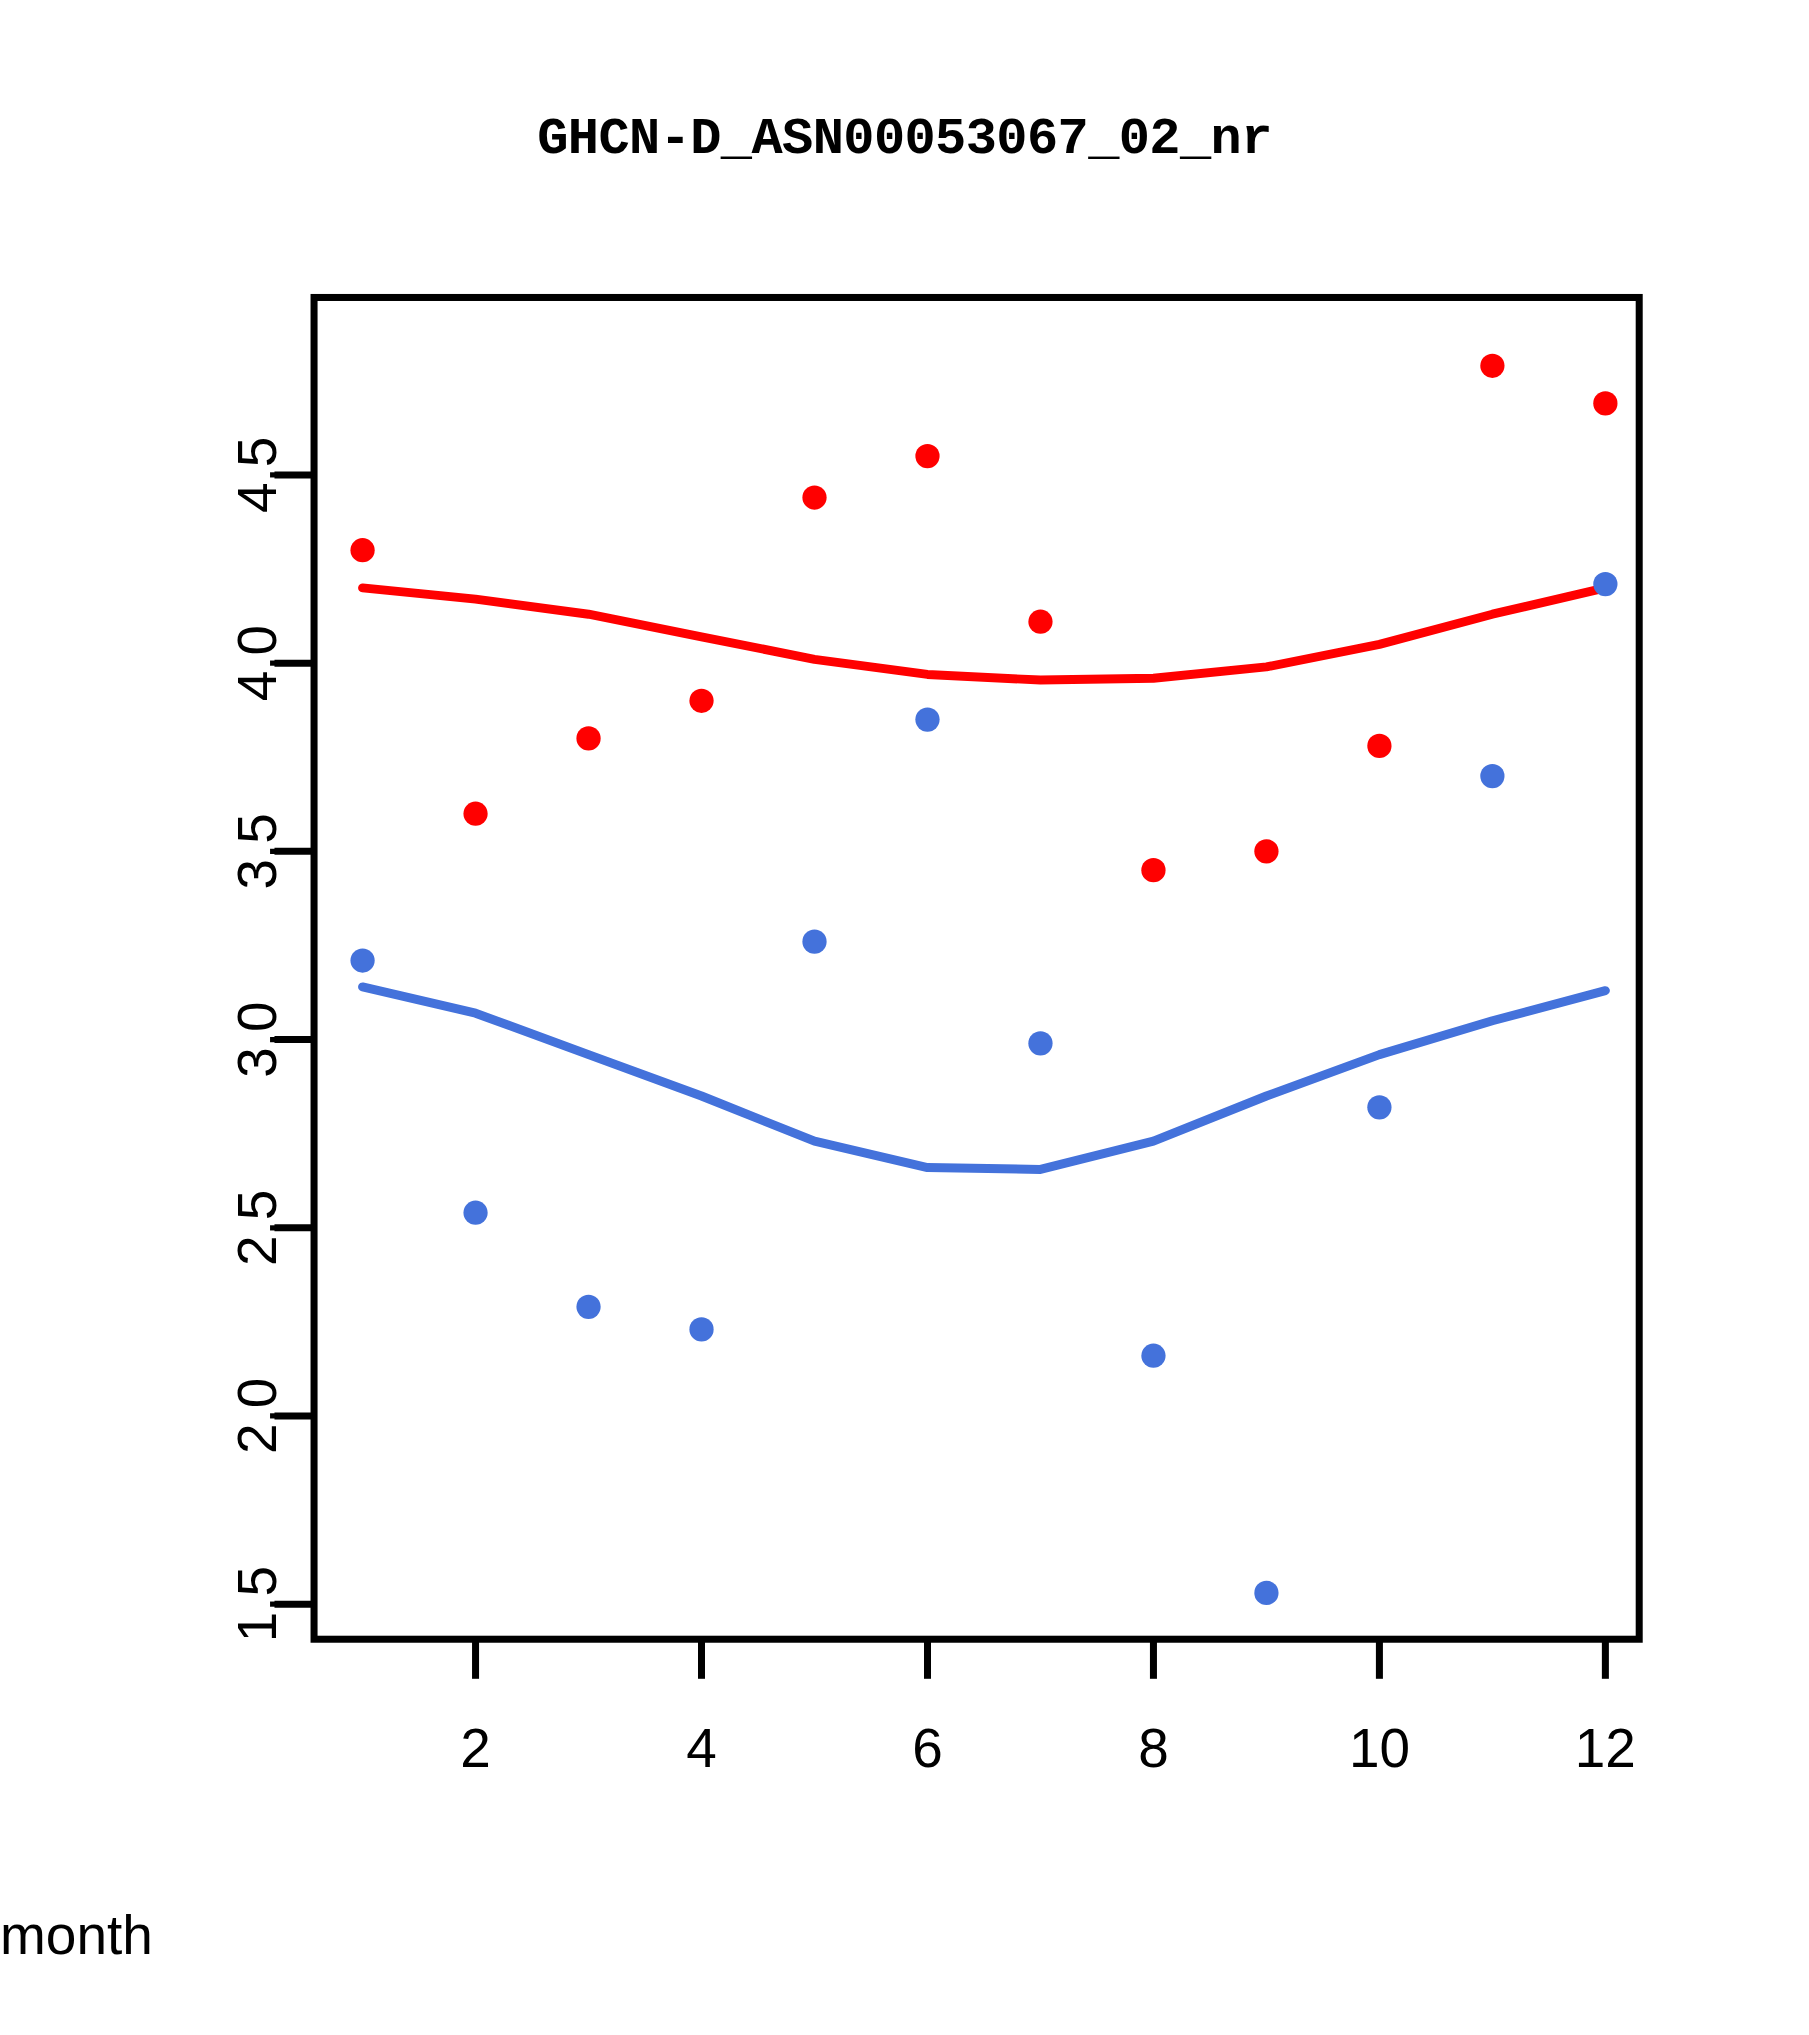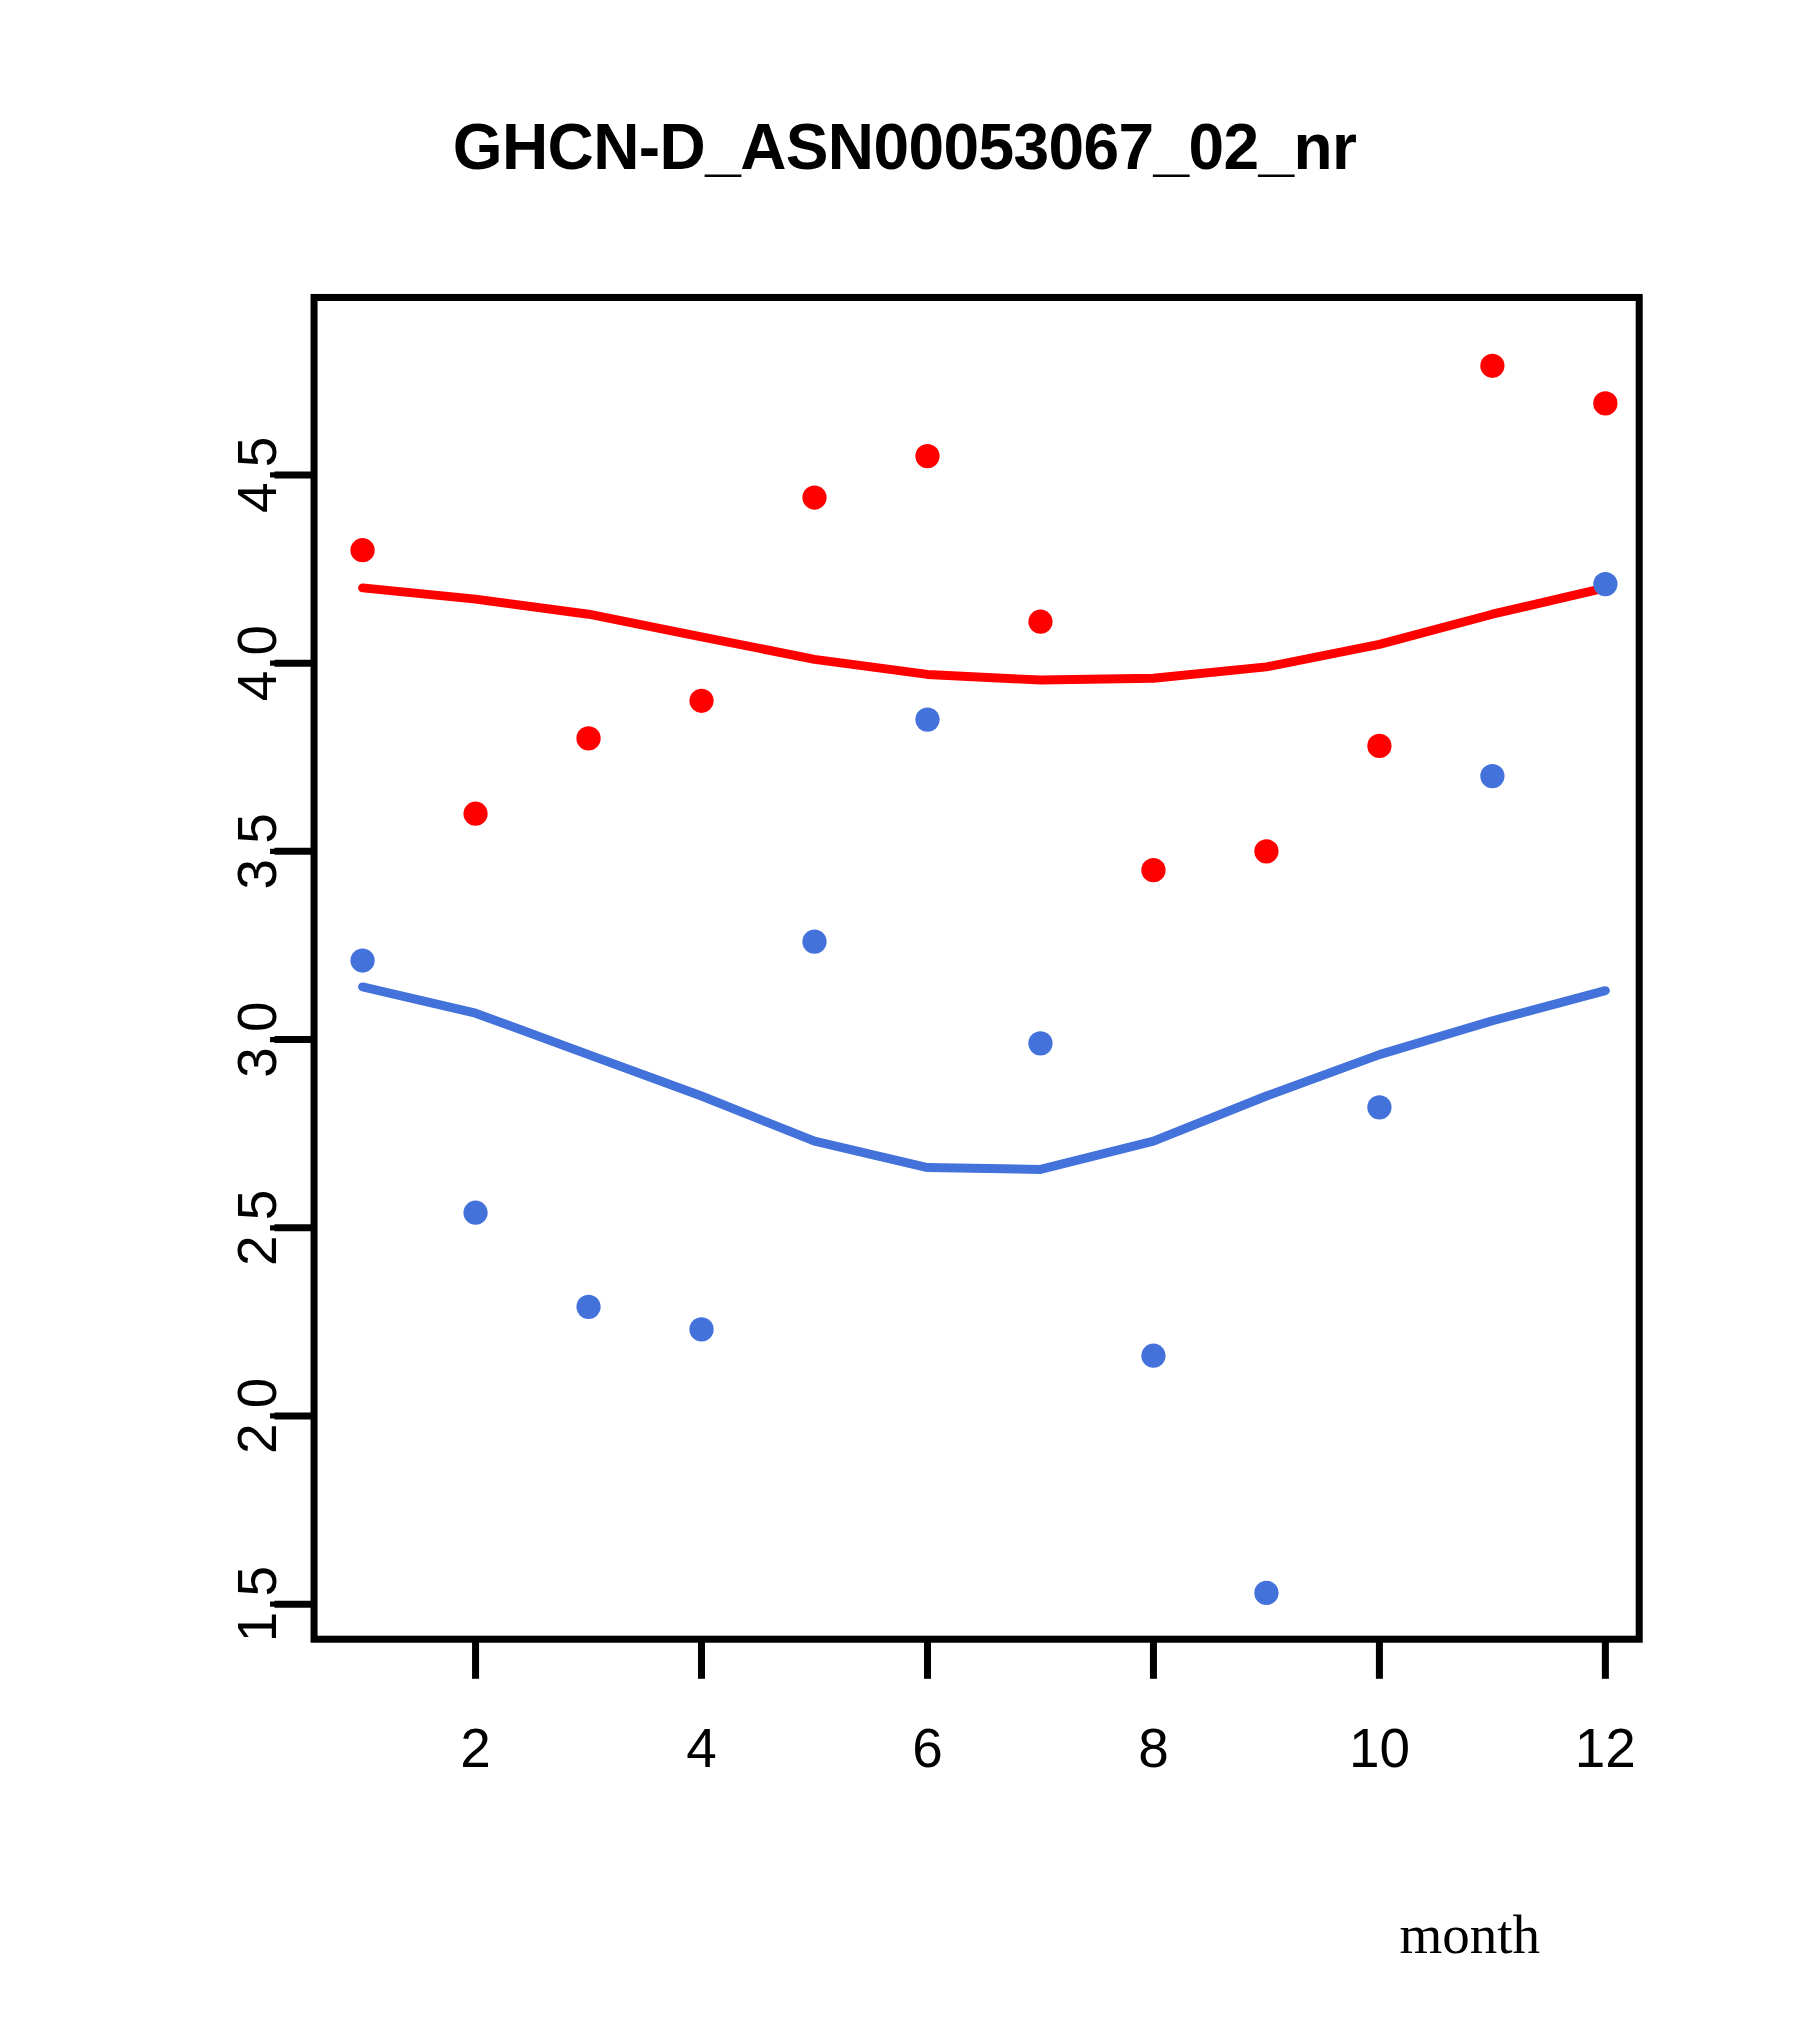--- a/index.html
+++ b/index.html
@@ -20,34 +20,34 @@
     width: 1809px;
     height: 2035px;
     background: #ffffff;
   }
   #plot-title {
     position: absolute;
     left: 0;
     top: 110px;
     width: 1809px;
     text-align: center;
-    font-size: 64px;
+    font-size: 52px;
     font-weight: bold;
-    font-family: Liberation Sans, sans-serif;
+    font-family: Liberation Mono, monospace;
     letter-spacing: -0.6px;
     white-space: nowrap;
   }
   #xaxis-label {
     position: absolute;
     left: 0;
     top: 1903px;
     width: 1540px;
-    text-align: right;
+    text-align: left;
     font-size: 55px;
-    font-family: Liberation Serif, serif;
+    font-family: Liberation Sans, sans-serif;
   }
   #plot-svg {
     position: absolute;
     left: 0;
     top: 0;
   }
   .tick-label-x {
     font-family: "Liberation Sans", sans-serif;
     font-size: 86px;
     fill: #000000;

